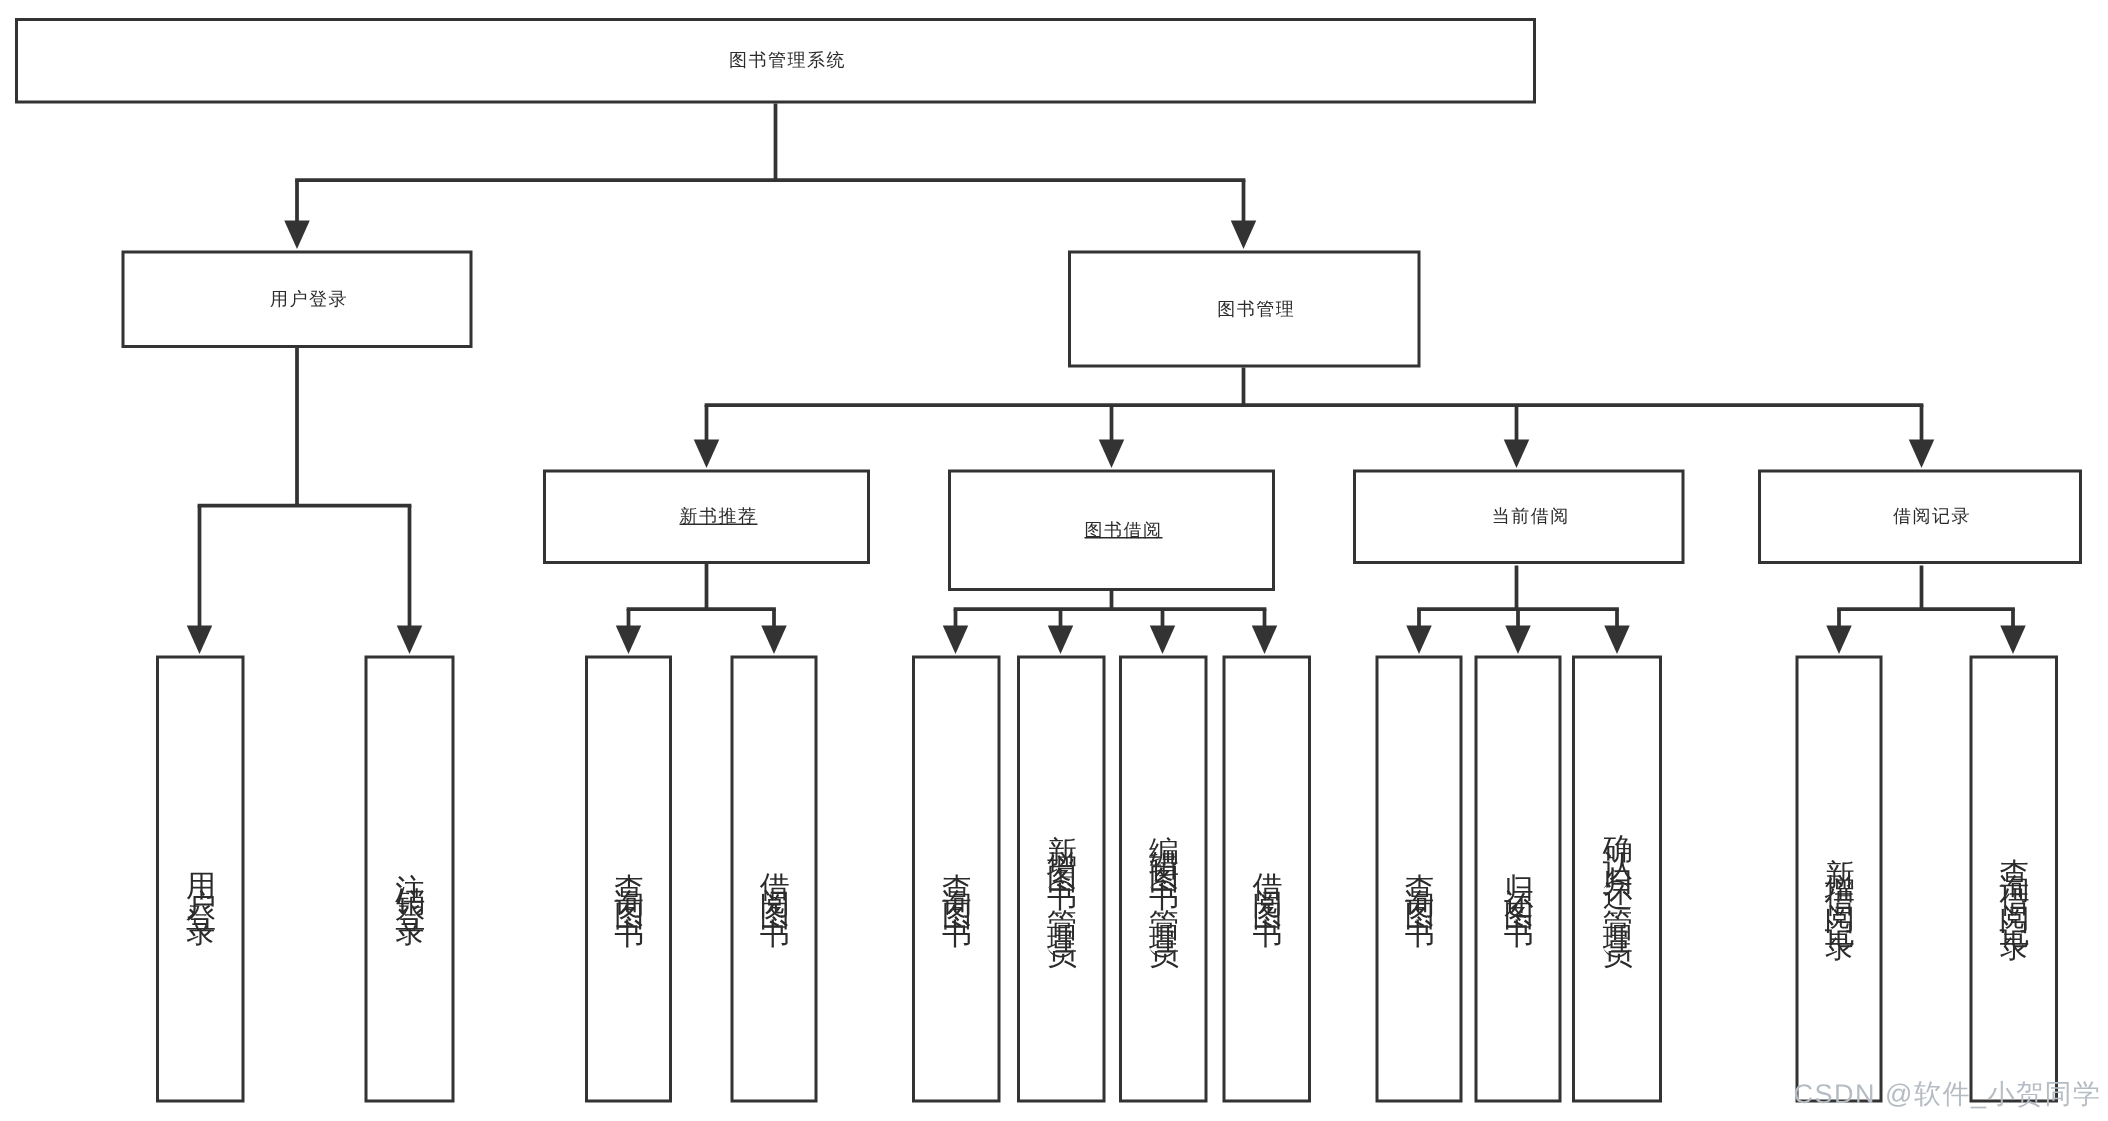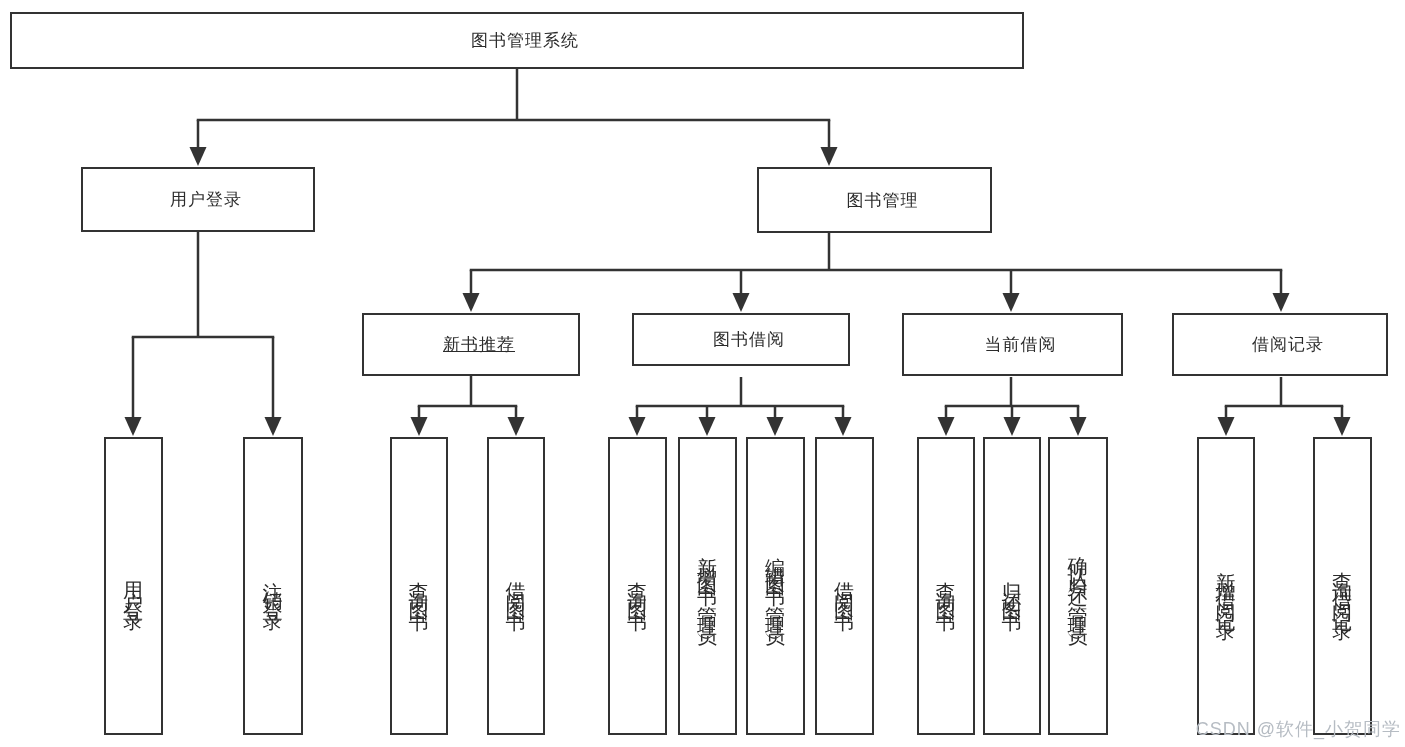--- a/index.html
+++ b/index.html
@@ -19,21 +19,21 @@
     z-index: 1;
   }
   .hbox {
     position: absolute;
     box-sizing: border-box;
     border: 2px solid #333333;
     background: #ffffff;
     display: flex;
     align-items: center;
     justify-content: center;
-    font-size: 17px;
+    font-size: 12px;
     letter-spacing: 1px;
     z-index: 2;
     padding-left: 16px;
   }
   .vbox {
     position: absolute;
     top: 437px;
     height: 298px;
     box-sizing: border-box;
     border: 2px solid #333333;
@@ -132,28 +132,28 @@
     </g>
   </svg>
 
   <div class="hbox" style="left:10px; top:12px; width:1014px; height:57px;">
     <span>图书管理系统</span>
   </div>
 
   <div class="hbox" style="left:81px; top:167px; width:234px; height:65px;">
     <span>用户登录</span>
   </div>
-  <div class="hbox" style="left:712px; top:167px; width:235px; height:66px;margin-left:45px;">
+  <div class="hbox" style="left:712px; top:167px; width:235px; height:78px;">
     <span>图书管理</span>
   </div>
 
   <div class="hbox" style="left:362px; top:313px; width:218px; height:63px;text-decoration:underline;">
     <span>新书推荐</span>
   </div>
-  <div class="hbox" style="left:632px; top:313px; width:218px; height:53px;">
+  <div class="hbox" style="left:632px; top:313px; width:218px; height:81px;text-decoration:underline;">
     <span>图书借阅</span>
   </div>
   <div class="hbox" style="left:902px; top:313px; width:221px; height:63px;">
     <span>当前借阅</span>
   </div>
   <div class="hbox" style="left:1172px; top:313px; width:216px; height:63px;">
     <span>借阅记录</span>
   </div>
 
   <div class="vbox" style="left:104px; width:59px;">

